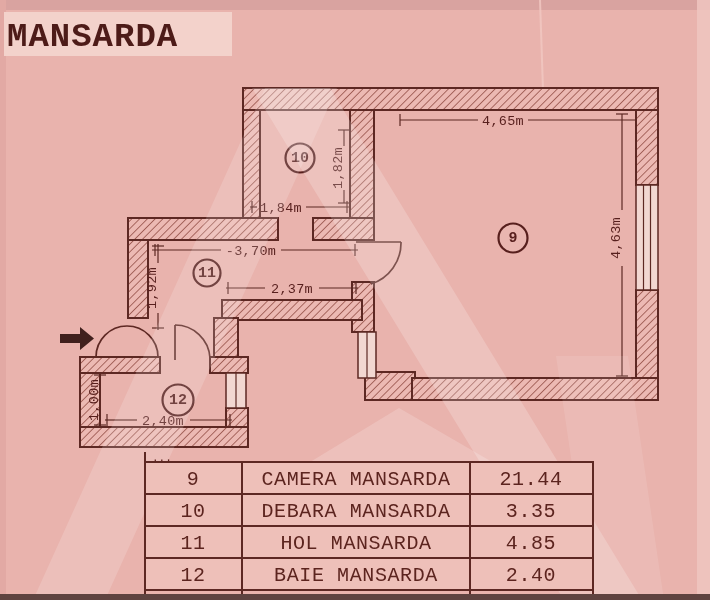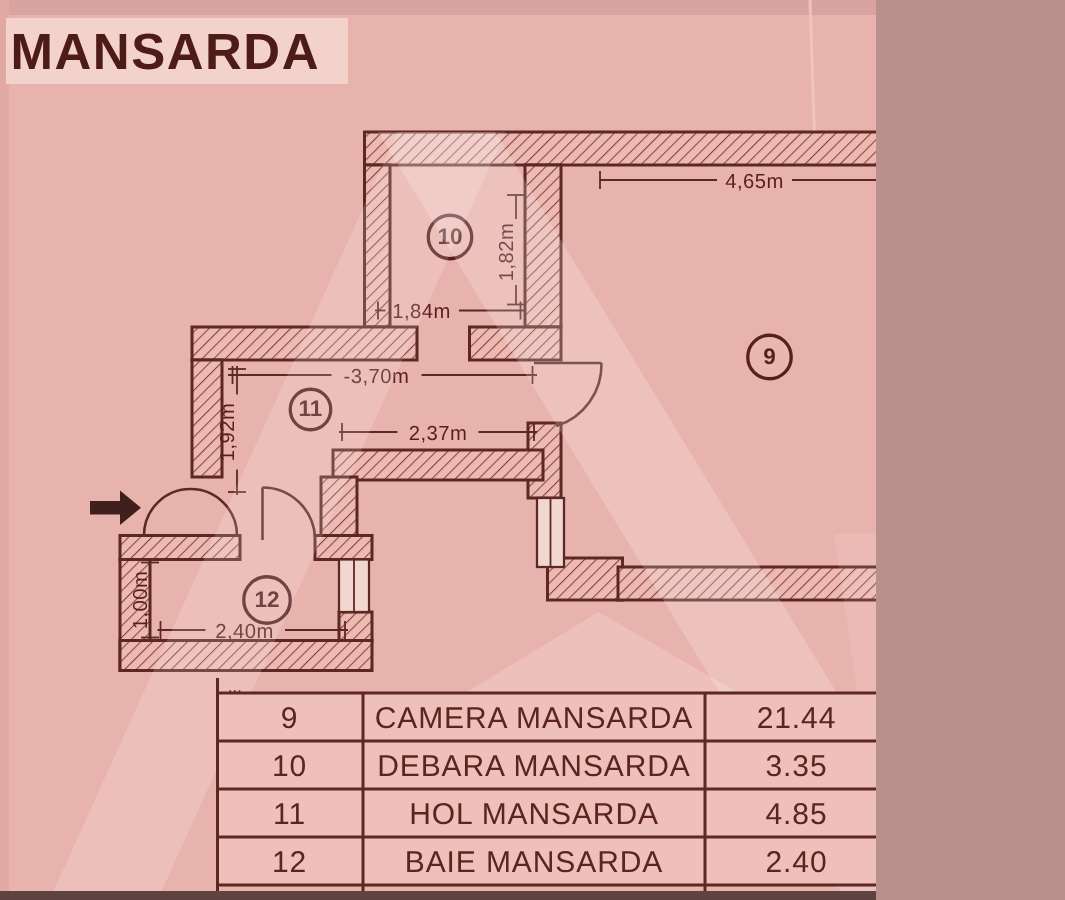--- a/index.html
+++ b/index.html
@@ -1,17 +1,17 @@
 <!DOCTYPE html>
 <html><head>
 <meta charset="utf-8">
 <style>
   html,body{margin:0;padding:0;background:#b9908c;}
-  #stage{position:relative;width:584px;height:600px;overflow:hidden;
-         font-family:Liberation Sans, sans-serif;}
+  #stage{position:relative;width:710px;height:600px;overflow:hidden;
+         font-family:Liberation Mono, monospace;}
   svg{display:block}
   text{fill:#571f1d;}
   .dimtext{font-size:13.5px;letter-spacing:.3px;}
   .roomnum{font-size:15px;font-weight:600;}
   .tabletext{font-size:20px;letter-spacing:.6px;fill:#5c241f;}
   .titletext{font-size:34px;font-weight:bold;letter-spacing:1px;fill:#4d1b18;}
   .dots{font-size:11px;fill:#5c241f;}
   .wall{fill:url(#hatch);stroke:#5d2823;stroke-width:2;}
   .win{fill:#f2d7d1;stroke:#5d2823;stroke-width:1.5;}
   .thin{stroke:#5d2823;stroke-width:1.2;fill:none;}

